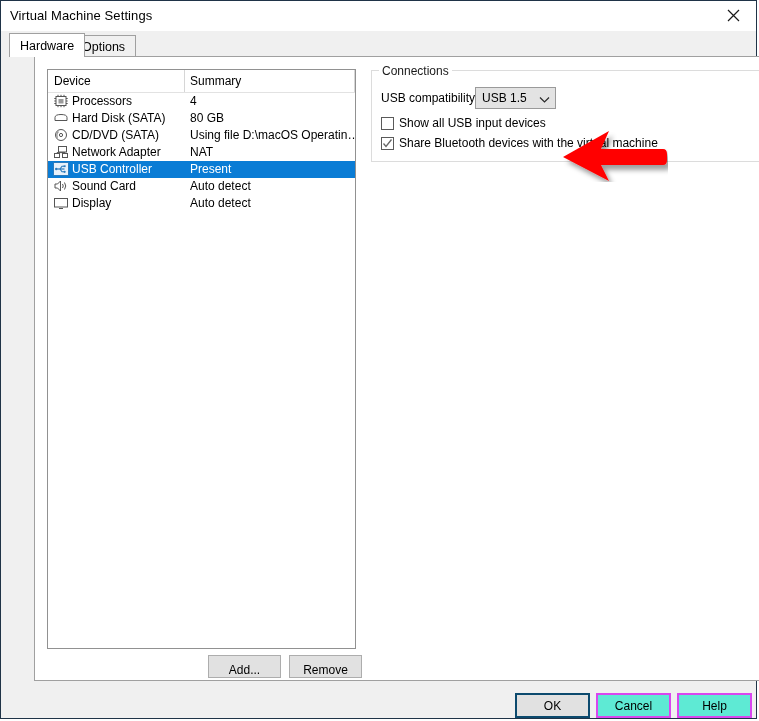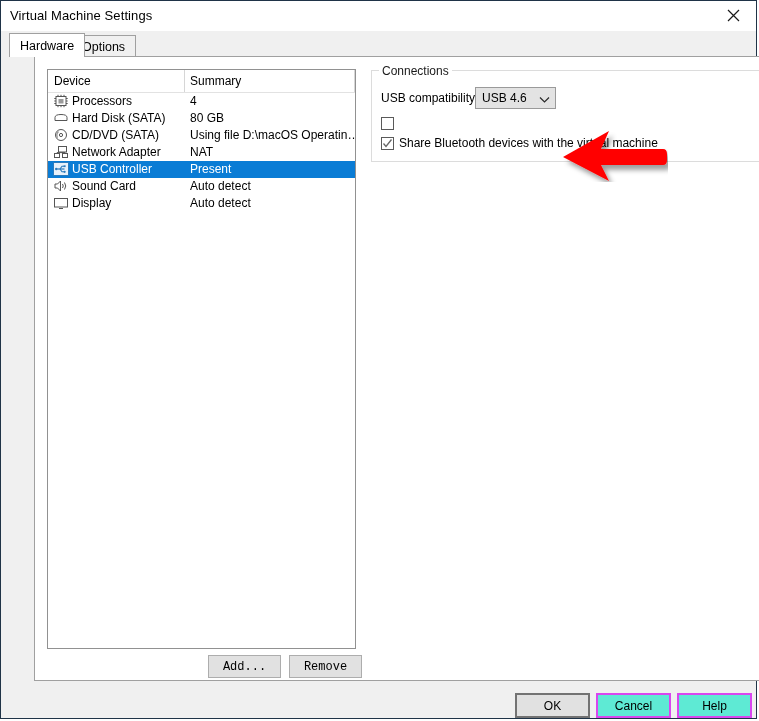--- a/index.html
+++ b/index.html
@@ -183,25 +183,25 @@
   }
 
   
   .list-button {
     position: absolute;
     width: 73px;
     height: 23px;
     background: #e1e1e1;
     border: 1px solid #adadad;
     box-sizing: border-box;
-    font-family: Liberation Mono, monospace;
+    font-family: Liberation Sans, sans-serif;
     font-size: 12px;
     color: #000;
     display: flex;
-    align-items: center;
+    align-items: flex-end;
     justify-content: center;
     cursor: default;
   }
   #btn-add { left: 173px; top: 598px; }
   #btn-remove { left: 254px; top: 598px; }
 
   
   #connections-group {
     position: absolute;
     left: 336px;
@@ -302,21 +302,21 @@
     font-size: 12px;
     color: #000;
     display: flex;
     align-items: center;
     justify-content: center;
     cursor: default;
   }
   #btn-ok {
     left: 514px;
     top: 692px;
-    border: 2px solid #737373;
+    border: 2px solid #0c4a6e;
     background: #e1e1e1;
   }
   #btn-cancel { left: 595px; top: 692px; }
   #btn-help { left: 676px; top: 692px; }
 </style>
 </head>
 <body>
 
 <div id="window">
 
@@ -449,30 +449,31 @@
     <div class="list-button" id="btn-remove">
       <span>Remove</span>
     </div>
 
     <div id="connections-group"></div>
     <div id="connections-legend">Connections</div>
 
     <div id="usb-compat-label">USB compatibility:</div>
 
     <div id="usb-compat-select">
-      <span id="usb-compat-value">USB 4.6</span>
+      <span id="usb-compat-value">USB 1.5</span>
       <span id="usb-compat-chevron">
         <svg width="11" height="8" viewBox="0 0 11 8">
           <path d="M1,1.5 L5.5,6 L10,1.5" stroke="#2a2a2a" stroke-width="1.2" fill="none"></path>
         </svg>
       </span>
     </div>
 
     <div class="checkbox-row" id="cb-row-show">
       <span class="cb-box"></span>
+      <span class="cb-label">Show all USB input devices</span>
     </div>
 
     <div class="checkbox-row" id="cb-row-bluetooth">
       <span class="cb-box">
         <svg width="11" height="11" viewBox="0 0 11 11" style="position:absolute;left:0;top:0;">
           <path d="M1.5,5.5 L4,8.5 L9.5,1.5" stroke="#666666" stroke-width="1.3" fill="none"></path>
         </svg>
       </span>
       <span class="cb-label">Share Bluetooth devices with the virtual machine</span>
     </div>

